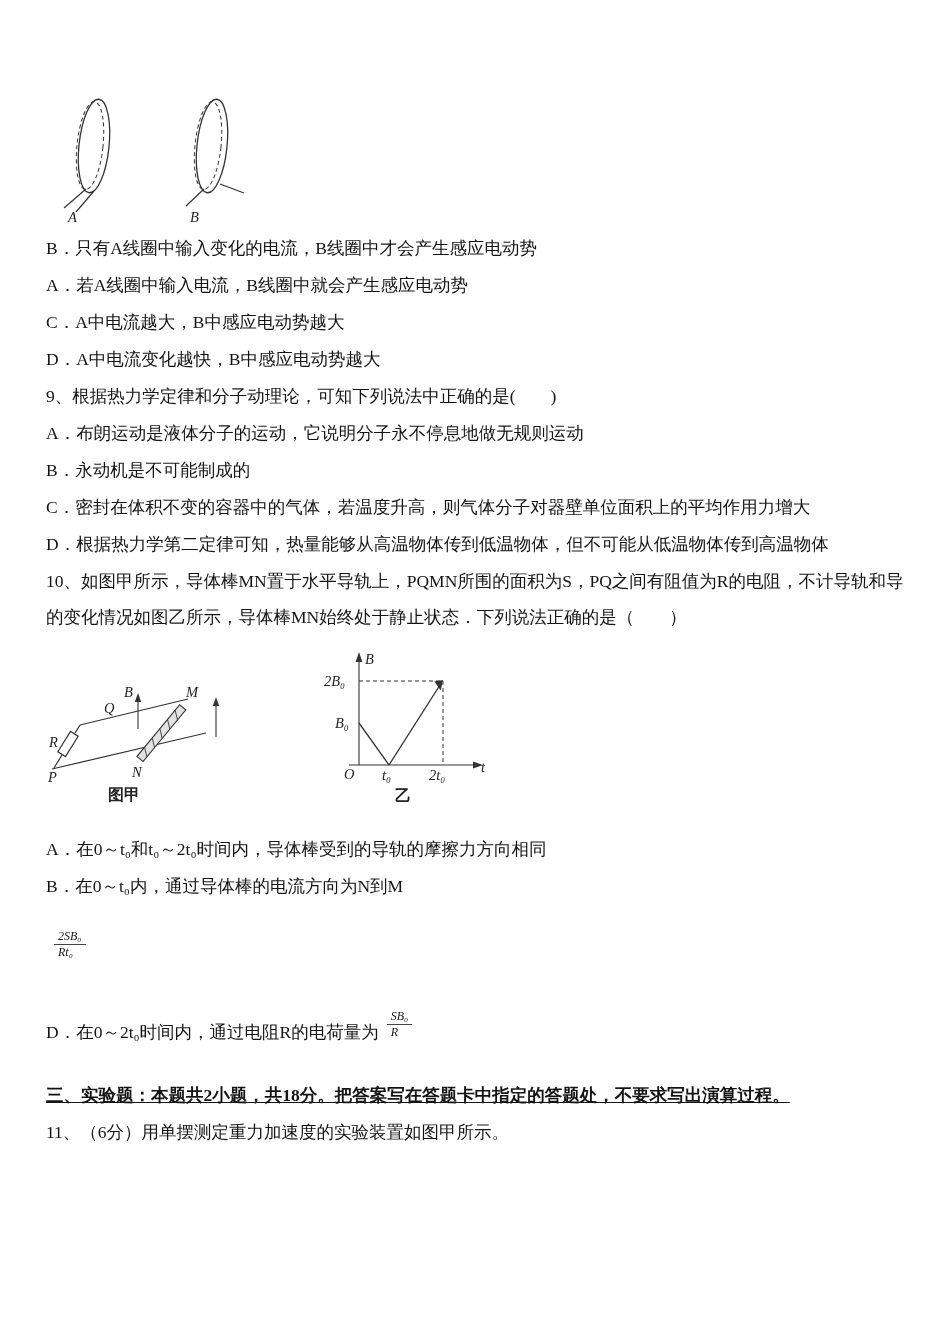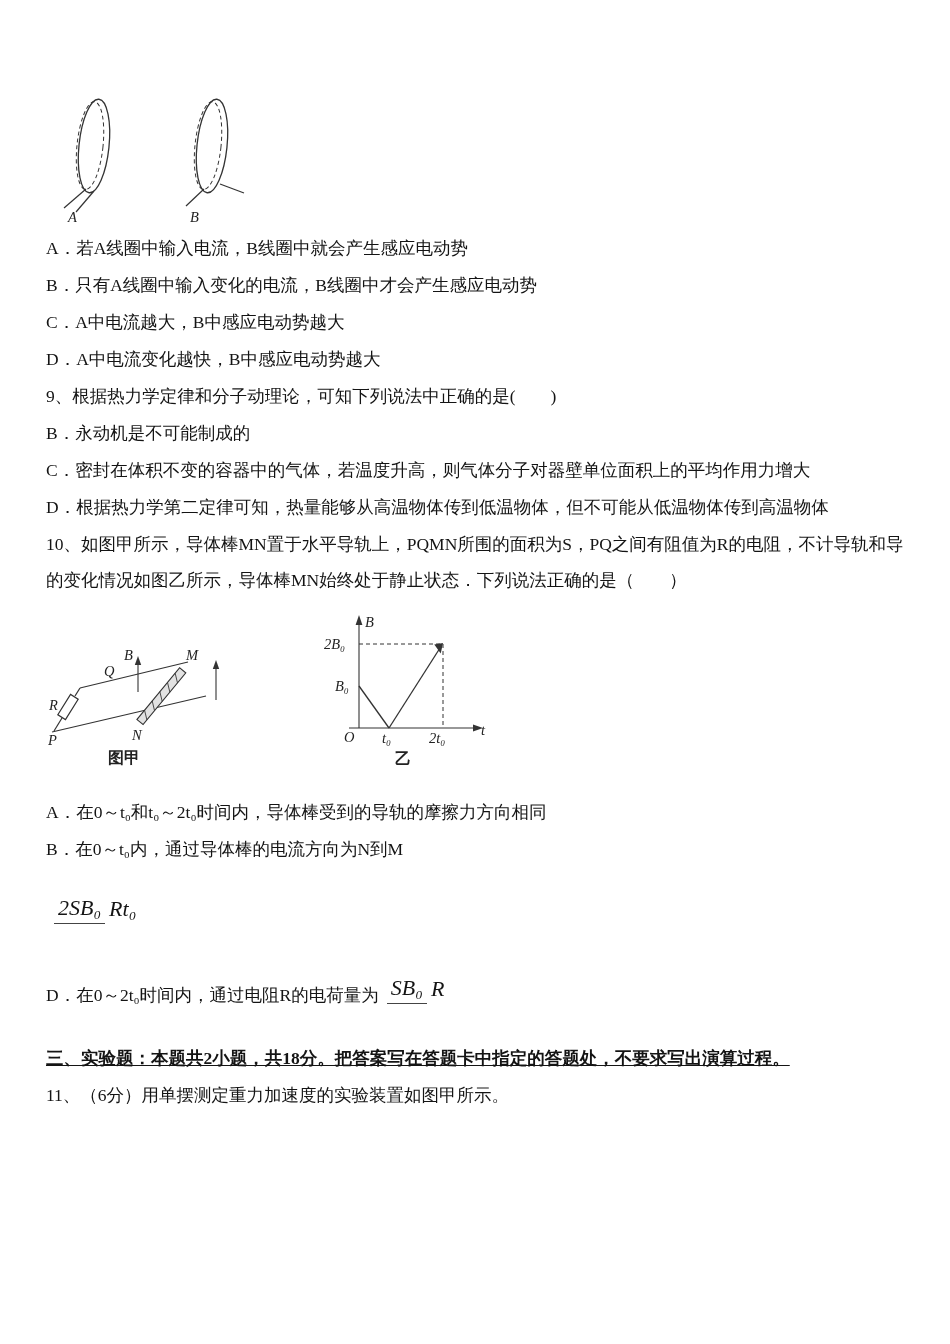--- a/index.html
+++ b/index.html
@@ -26,23 +26,23 @@
   }
   .frac-line {
     display: flex;
     align-items: flex-end;
     margin-top: 8px;
     min-height: 58px;
   }
   .frac-line.second { margin-top: 22px; margin-bottom: 8px; }
   .frac {
     display: inline-flex;
-    align-items: center;
+    flex-direction: column;
     font-style: italic;
-    font-size: 22px;
+    font-size: 12px;
     line-height: 1.3;
     margin-left: 8px;
     transform: translateY(-10px);
   }
   .frac .num { border-bottom: 1.3px solid #444; padding: 0 4px; }
   .frac .den { padding: 0 4px; }
   .section-heading {
     font-weight: bold;
     margin-top: 26px;
     text-decoration: underline;
@@ -73,26 +73,27 @@
       <g transform="rotate(6 160 60)">
         <ellipse cx="160" cy="60" rx="15" ry="47" fill="none" stroke-width="1.3"></ellipse>
         <ellipse cx="156" cy="60" rx="13" ry="44" fill="none" stroke-width="1" stroke-dasharray="4 3"></ellipse>
       </g>
       <line x1="152" y1="103" x2="134" y2="120" stroke-width="1.2"></line>
       <line x1="168" y1="98" x2="192" y2="107" stroke-width="1.2"></line>
       <text class="var" x="138" y="136">B</text>
     </svg>
   </div>
 
+  <div class="line">B．只有A线圈中输入变化的电流，B线圈中才会产生感应电动势</div>
   <div class="line">A．若A线圈中输入电流，B线圈中就会产生感应电动势</div>
-  <div class="line">B．只有A线圈中输入变化的电流，B线圈中才会产生感应电动势</div>
   <div class="line">C．A中电流越大，B中感应电动势越大</div>
   <div class="line">D．A中电流变化越快，B中感应电动势越大</div>
 
   <div class="line">9、根据热力学定律和分子动理论，可知下列说法中正确的是(　　)</div>
+  <div class="line">A．布朗运动是液体分子的运动，它说明分子永不停息地做无规则运动</div>
   <div class="line">B．永动机是不可能制成的</div>
   <div class="line">C．密封在体积不变的容器中的气体，若温度升高，则气体分子对器壁单位面积上的平均作用力增大</div>
   <div class="line">D．根据热力学第二定律可知，热量能够从高温物体传到低温物体，但不可能从低温物体传到高温物体</div>
 
   <div class="line stem3">10、如图甲所示，导体棒MN置于水平导轨上，PQMN所围的面积为S，PQ之间有阻值为R的电阻，不计导轨和导</div>
   <div class="line stem3">的变化情况如图乙所示，导体棒MN始终处于静止状态．下列说法正确的是（　　）</div>
 
   <div class="figures-row">
 
     <svg width="205" height="122" viewBox="0 0 205 122">

